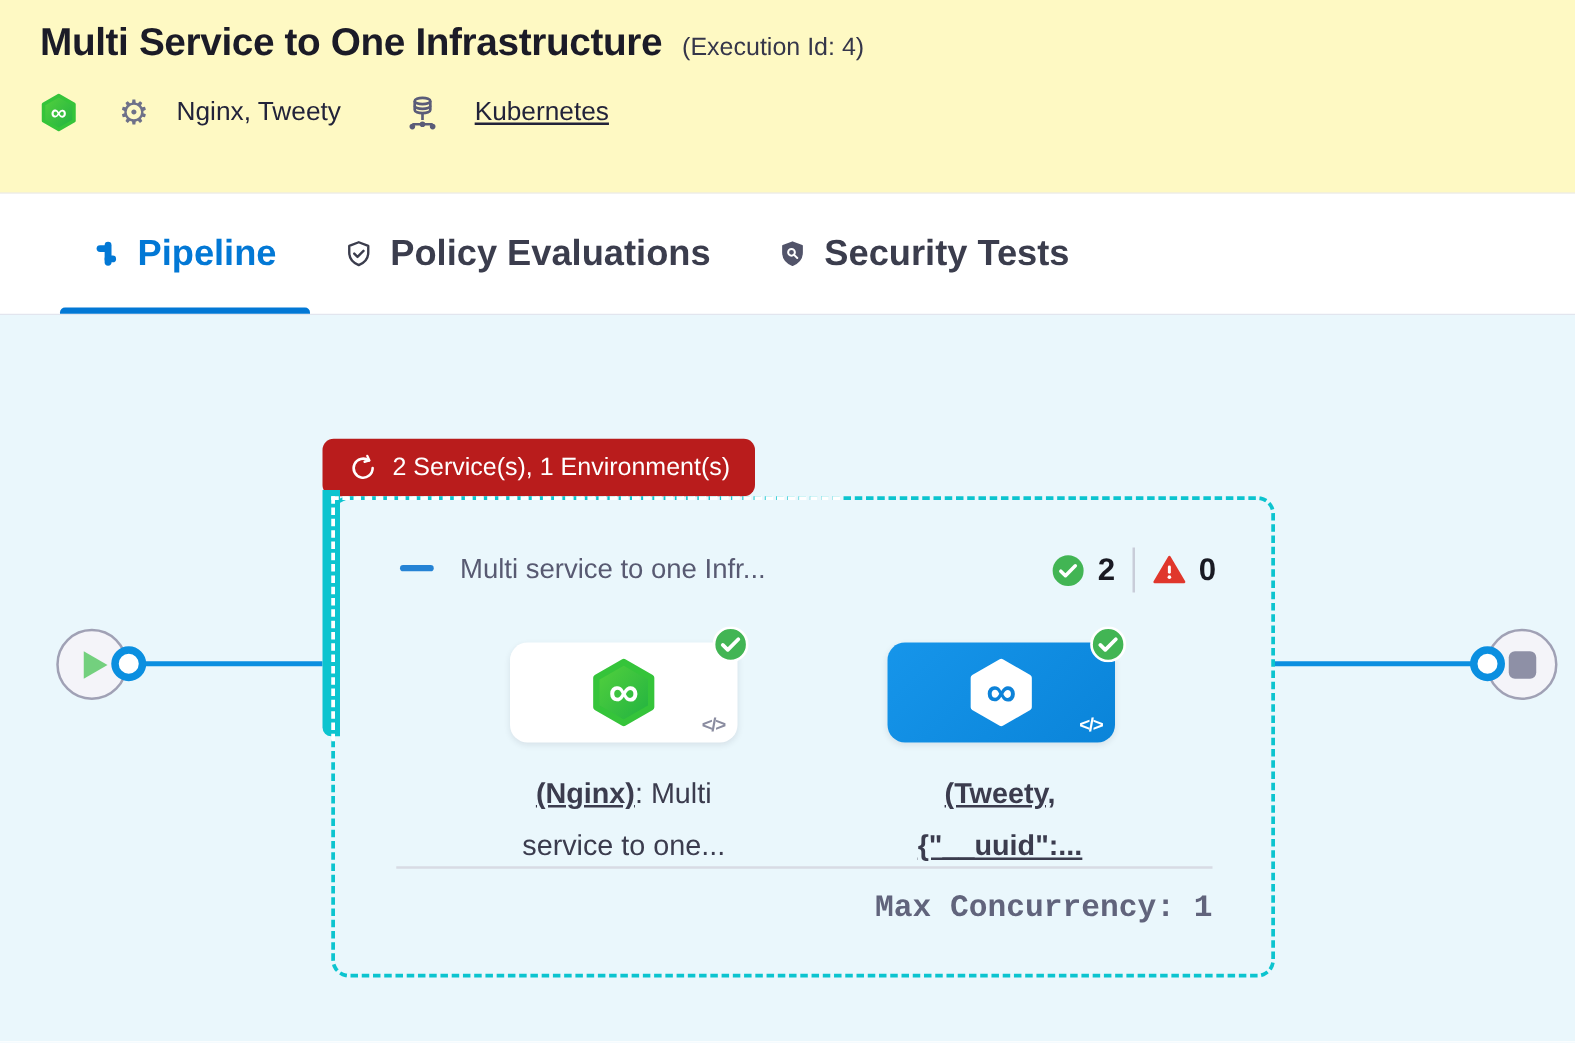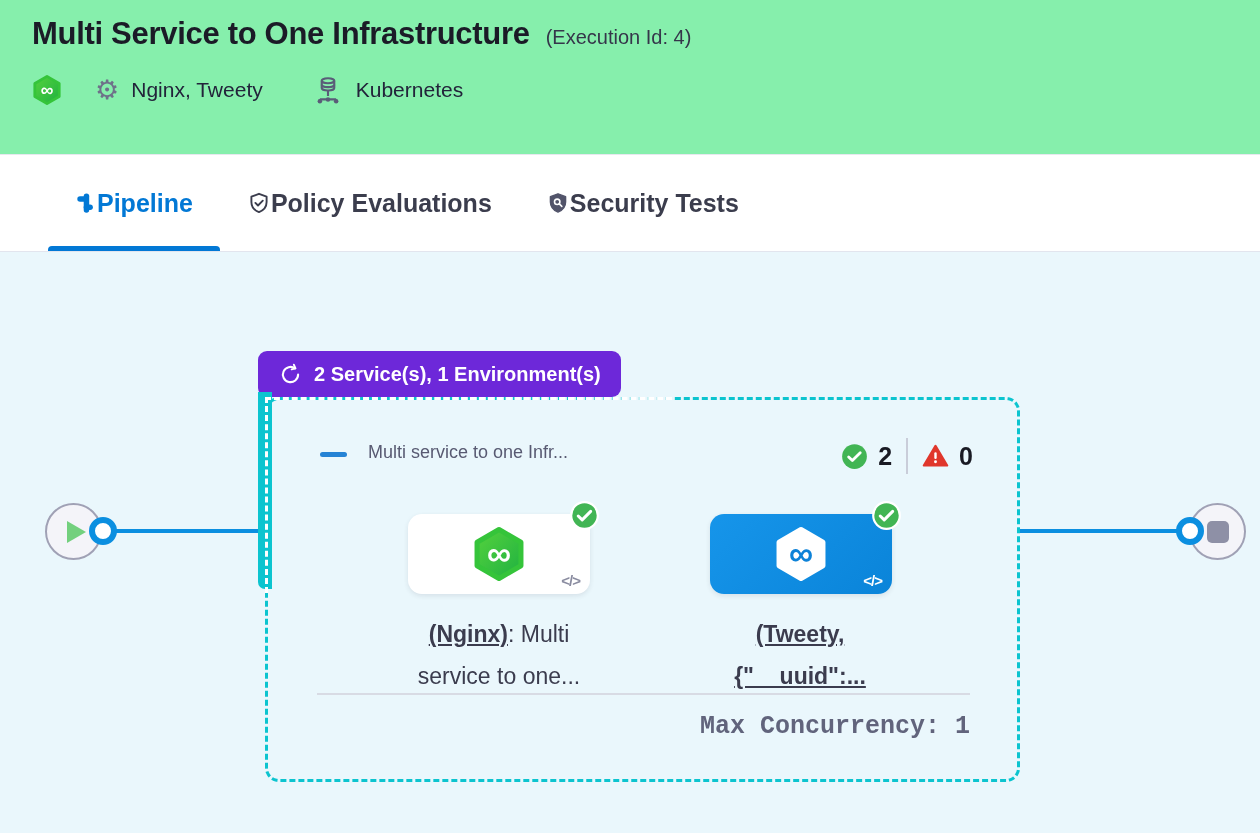--- a/index.html
+++ b/index.html
@@ -1,56 +1,56 @@
 <!DOCTYPE html>
 <html><head>
 <meta charset="utf-8">
 <style>
   * { margin:0; padding:0; box-sizing:border-box; }
   html,body { width:1260px; height:834px; overflow:hidden; }
   body { font-family:"Liberation Sans", sans-serif; background:#fff; color:#1b1b27; }
 
   
-  .header { height:155px; background:#86efac; border-bottom:1px solid #e7e8ef; padding:16px 32px 0 32px; }
+  .header { height:155px; background:#fef9c3; border-bottom:1px solid #e7e8ef; padding:16px 32px 0 32px; }
   .title-row { display:flex; align-items:baseline; gap:16px; }
   .page-title { font-size:31px; font-weight:700; color:#1b1b27; letter-spacing:-.3px; }
   .exec-id { font-size:20px; font-weight:400; color:#35364a; }
   .meta-row { display:flex; align-items:center; margin-top:22px; }
   .meta-row .txt { font-size:21px; color:#22233a; }
   .hexlogo { width:30px; height:32px; }
   .gear { font-size:27px; color:#6e7189; margin-left:33px; line-height:1; }
-  .svc-names { margin-left:12px; }
+  .svc-names { margin-left:22px; }
   .k8s-icon { width:30px; height:30px; margin-left:50px; }
-  .infra-name { margin-left:13px; }
+  .infra-name { margin-left:27px;text-decoration:underline; }
 
   
   .tabbar { height:97px; background:#fff; border-bottom:1px solid #e2e5ee; display:flex; align-items:stretch; padding-left:48px; }
-  .tab { position:relative; display:flex; align-items:center; padding:0 27px; font-size:25px; font-weight:600; color:#3b3d4d; cursor:pointer; }
+  .tab { position:relative; display:flex; align-items:center; gap:13px; padding:0 27px; font-size:29px; font-weight:600; color:#3b3d4d; cursor:pointer; }
   .tab svg { flex:0 0 auto; }
   .tab.active { color:#0278d5; }
   .tab.active::after { content:""; position:absolute; left:0; right:0; bottom:0; height:5px; border-radius:4px 4px 0 0; background:#0278d5; }
 
   
   .canvas { position:relative; height:581px; background:#eaf7fc; }
 
   .node-circle { position:absolute; width:57px; height:57px; border-radius:50%; background:#f4f4f9; border:2px solid #a0a1b5; display:flex; align-items:center; justify-content:center; }
   .play-tri { width:0; height:0; border-left:19px solid #73d07e; border-top:11px solid transparent; border-bottom:11px solid transparent; margin-left:6px; }
   .stop-sq { width:22px; height:22px; border-radius:5px; background:#8e90a6; }
   .link-dot { position:absolute; width:28px; height:28px; border-radius:50%; background:#fff; border:6px solid #0b8fe0; z-index:5; }
   .hline { position:absolute; height:4px; background:#0b8fe0; }
 
-  .badge { position:absolute; left:258px; top:99px; height:46px; background:#6d28d9; border-radius:9px; display:flex; align-items:center; gap:11px; padding:0 20px; color:#fff; font-size:20px; font-weight:700; z-index:1; }
+  .badge { position:absolute; left:258px; top:99px; height:46px; background:#b91c1c; border-radius:9px; display:flex; align-items:center; gap:11px; padding:0 20px; color:#fff; font-size:20px; font-weight:400; z-index:1; }
   .teal-bar { position:absolute; left:258px; top:140px; width:14px; height:197px; background:#0cc4cf; border-radius:0 0 0 7px; z-index:1; }
 
   .stage-box { position:absolute; left:265px; top:145px; width:755px; height:385px; border:3px dashed #0cc4cf; border-radius:14px; z-index:2; }
   .wdash-top { position:absolute; left:-3px; top:-3px; width:407px; border-top:3px dashed #fff; z-index:3; }
   .wdash-left { position:absolute; left:-3px; top:-3px; height:196px; border-left:3px dashed #fff; z-index:3; }
 
   .minus-btn { position:absolute; left:52px; top:52px; width:27px; height:5px; border-radius:3px; background:#2583d5; cursor:pointer; }
-  .stage-title { position:absolute; left:100px; top:42px; font-size:18px; color:#585a72; white-space:nowrap; }
+  .stage-title { position:absolute; left:100px; top:42px; font-size:22px; color:#585a72; white-space:nowrap; }
   .counts { position:absolute; right:44px; top:38px; display:flex; align-items:center; gap:10px; }
   .counts .num { font-size:25px; font-weight:600; color:#191a23; }
   .vdiv { width:2px; height:36px; background:#c9cdd9; margin:0 4px; }
 
   .svc-card { position:absolute; top:114px; width:182px; height:80px; border-radius:14px; display:flex; align-items:center; justify-content:center; box-shadow:0 2px 5px rgba(40,41,61,.10); cursor:pointer; }
   .svc-card.light { left:140px; background:#fff; }
   .svc-card.blue  { left:442px; background:linear-gradient(135deg,#1695ea,#0a84d9); }
   .code-glyph { position:absolute; right:10px; bottom:5px; font-size:15px; font-weight:700; letter-spacing:-1px; }
   .svc-card.light .code-glyph { color:#8a8ca0; }
   .svc-card.blue  .code-glyph { color:#fff; }

